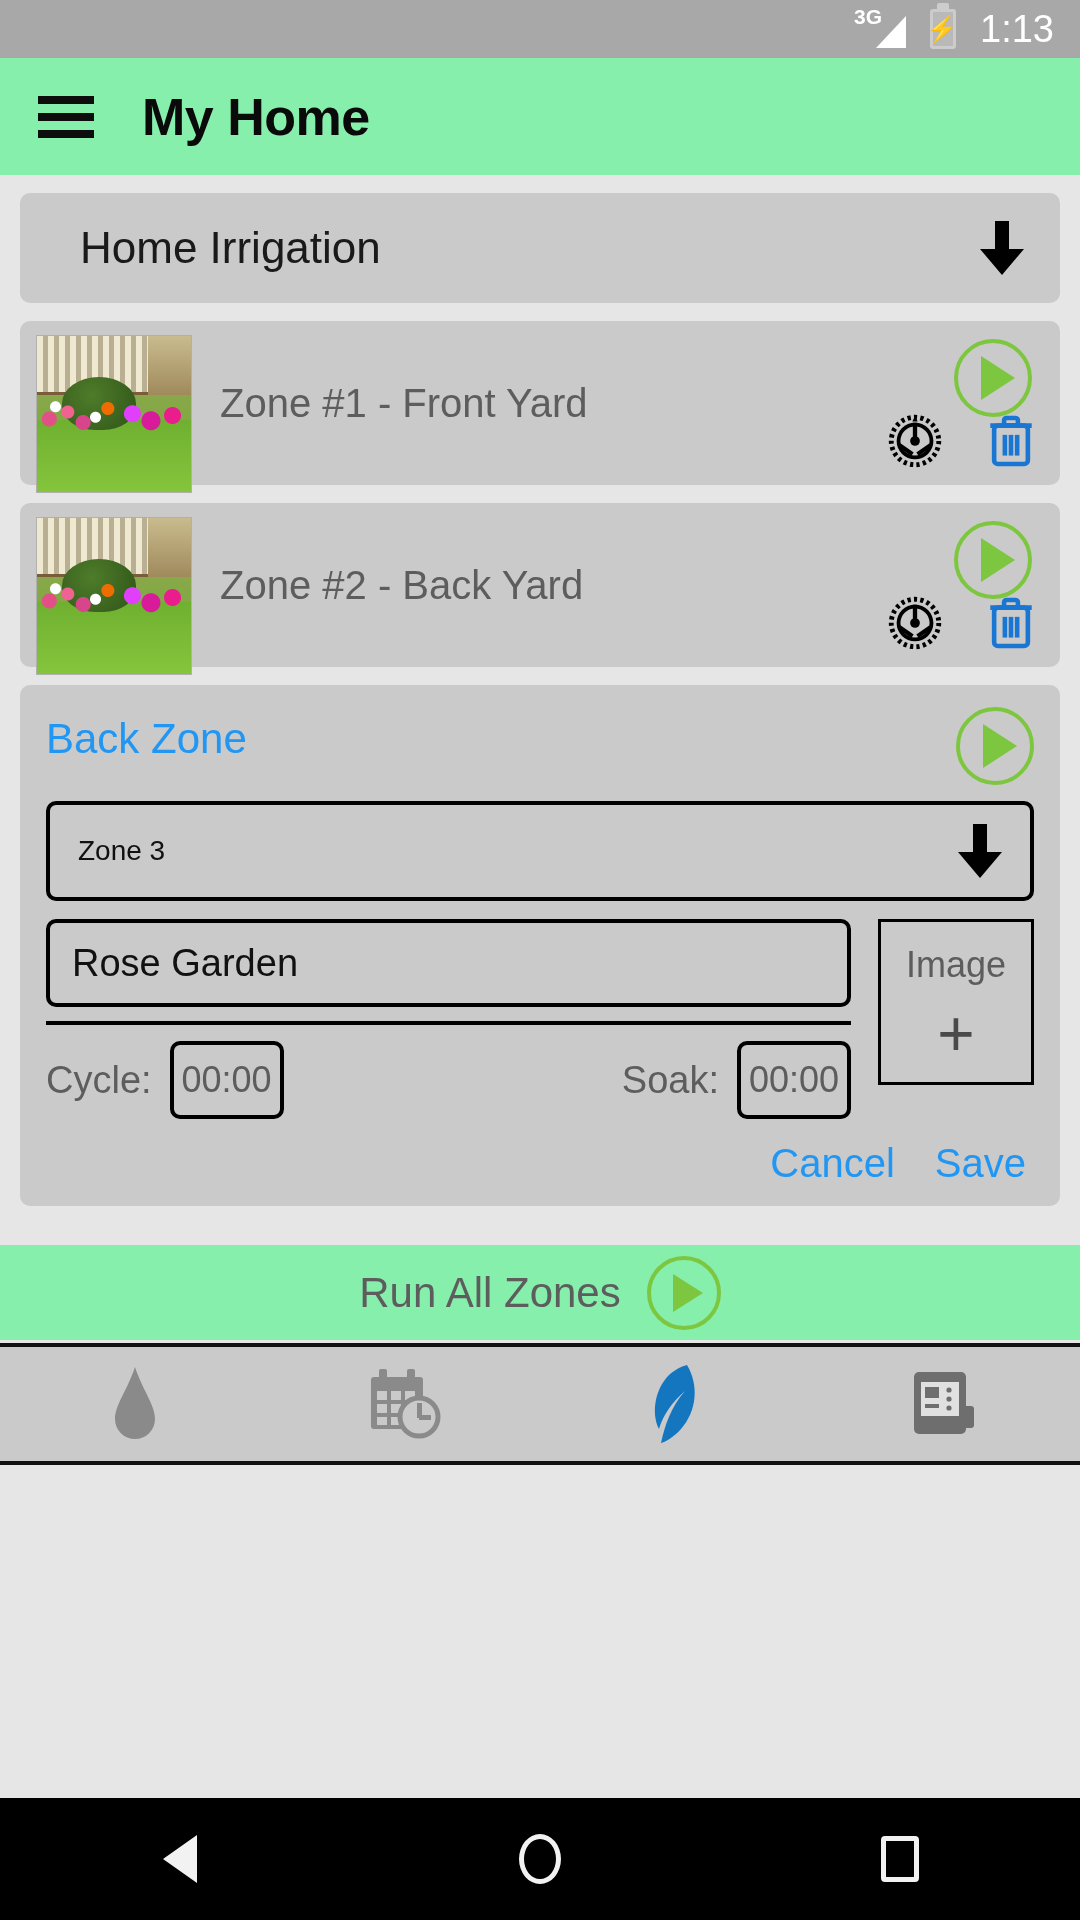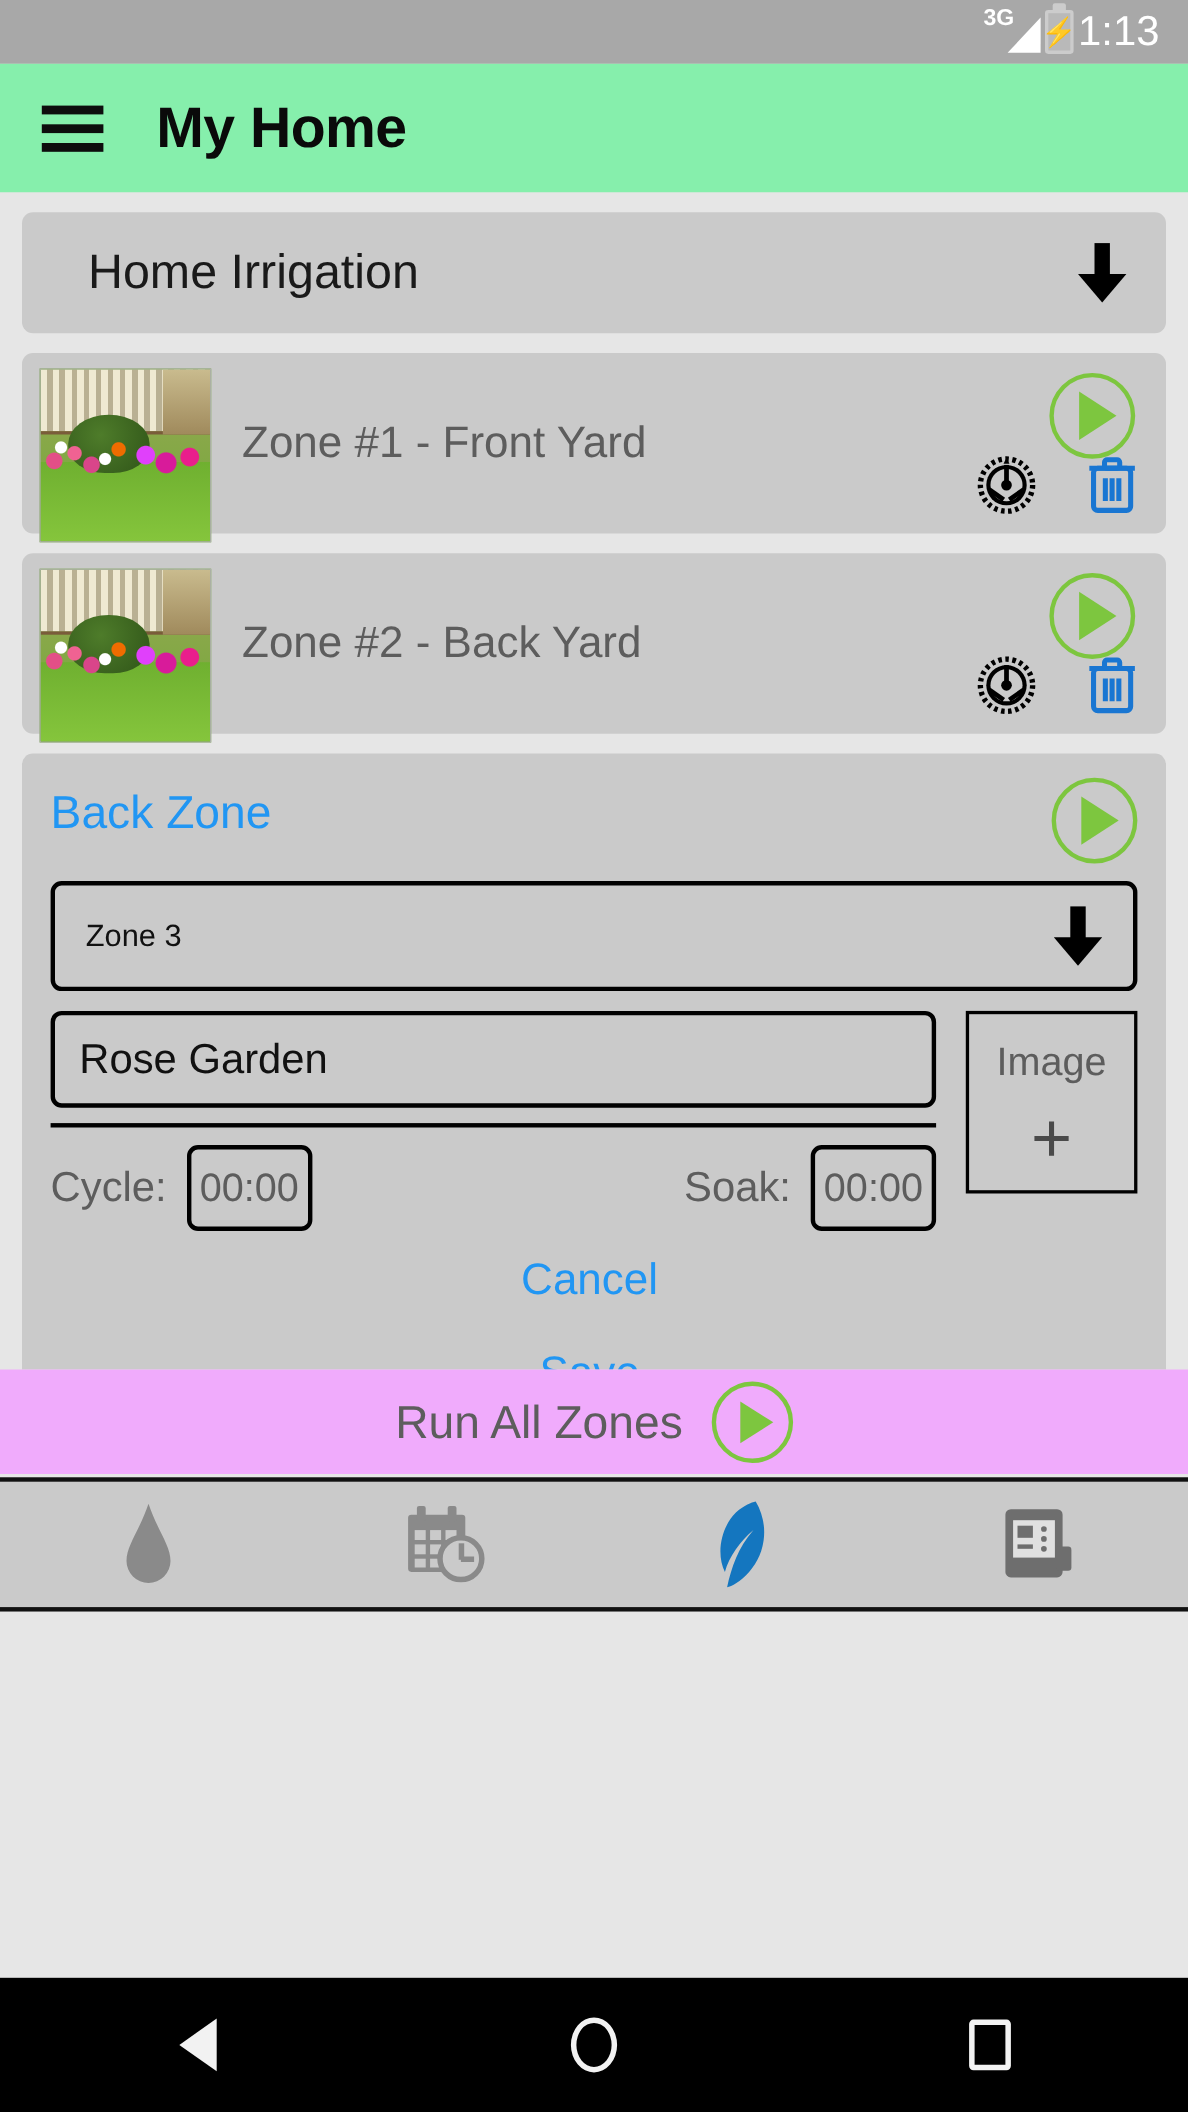--- a/index.html
+++ b/index.html
@@ -12,21 +12,21 @@
   .phone { position: relative; width: 1080px; height: 1920px; background: #e6e6e6; }
 
   
   .status-bar {
     position: absolute; top: 0; left: 0;
     width: 1080px; height: 58px;
     background: #a8a8a8;
     display: flex; align-items: center; justify-content: flex-end;
     padding-right: 26px;
   }
-  .status-right { display: flex; align-items: center; gap: 4px; }
+  .status-right { display: flex; align-items: center; gap: 24px; }
   .sig-wrap { position: relative; width: 52px; height: 42px; display: flex; align-items: flex-end; }
   .sig-label {
     position: absolute; top: -2px; left: 0;
     font-size: 21px; color: #ffffff; font-weight: bold; line-height: 1;
   }
   .sig-tri {
     position: absolute; right: 0; bottom: 2px;
     width: 0; height: 0;
     border-left: 30px solid transparent;
     border-bottom: 32px solid #ffffff;
@@ -198,29 +198,29 @@
     width: 156px; height: 166px;
     border: 3px solid #000;
     display: flex; flex-direction: column; align-items: center;
     padding-top: 22px; cursor: pointer;
   }
   .image-label { font-size: 36px; color: #5d5d5d; }
   .image-plus { font-size: 64px; color: #4a4a4a; line-height: 1; margin-top: 16px; font-weight: 300; }
 
   .edit-actions {
     display: flex; justify-content: flex-end; align-items: center;
-    gap: 40px; margin-top: 22px; padding-right: 8px; flex-direction: column;
+    gap: 40px; margin-top: 22px; padding-right: 8px;
   }
   .link-btn { font-size: 40px; color: #2196f3; cursor: pointer; }
 
   
   .run-bar {
     position: absolute; top: 1245px; left: 0;
     width: 1080px; height: 95px;
-    background: #f0abfc;
+    background: #86efac;
     display: flex; align-items: center; justify-content: center; gap: 26px;
   }
   .run-label { font-size: 42px; color: #5d5d5d; }
   .run-play {
     width: 74px; height: 74px; border: 4px solid #7dc63f; border-radius: 50%;
     display: flex; align-items: center; justify-content: center; cursor: pointer;
   }
   .run-tri {
     width: 0; height: 0;
     border-left: 30px solid #7dc63f;

